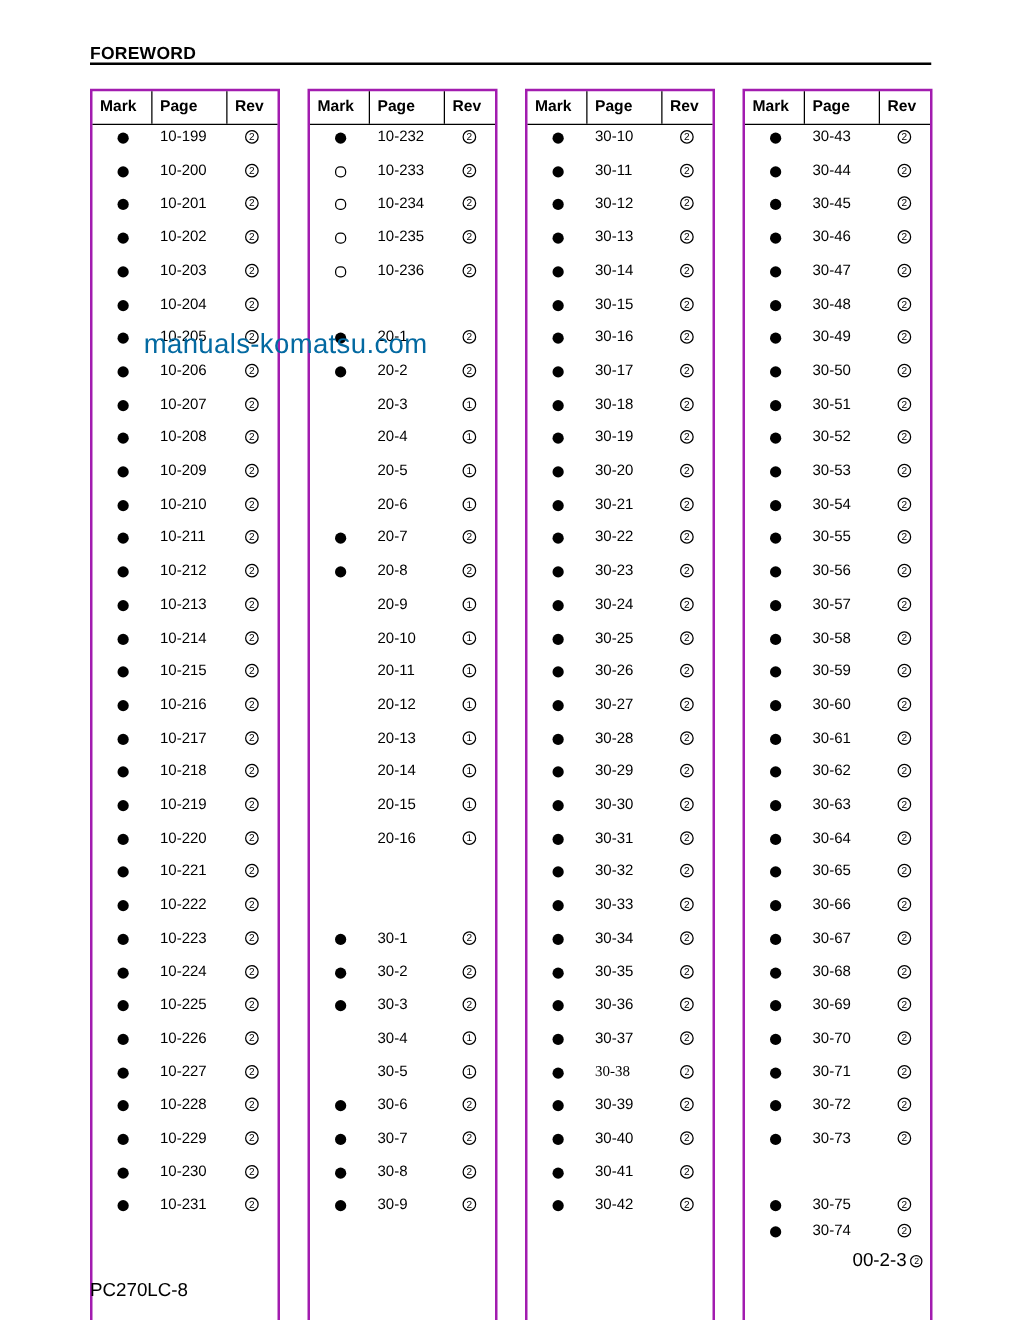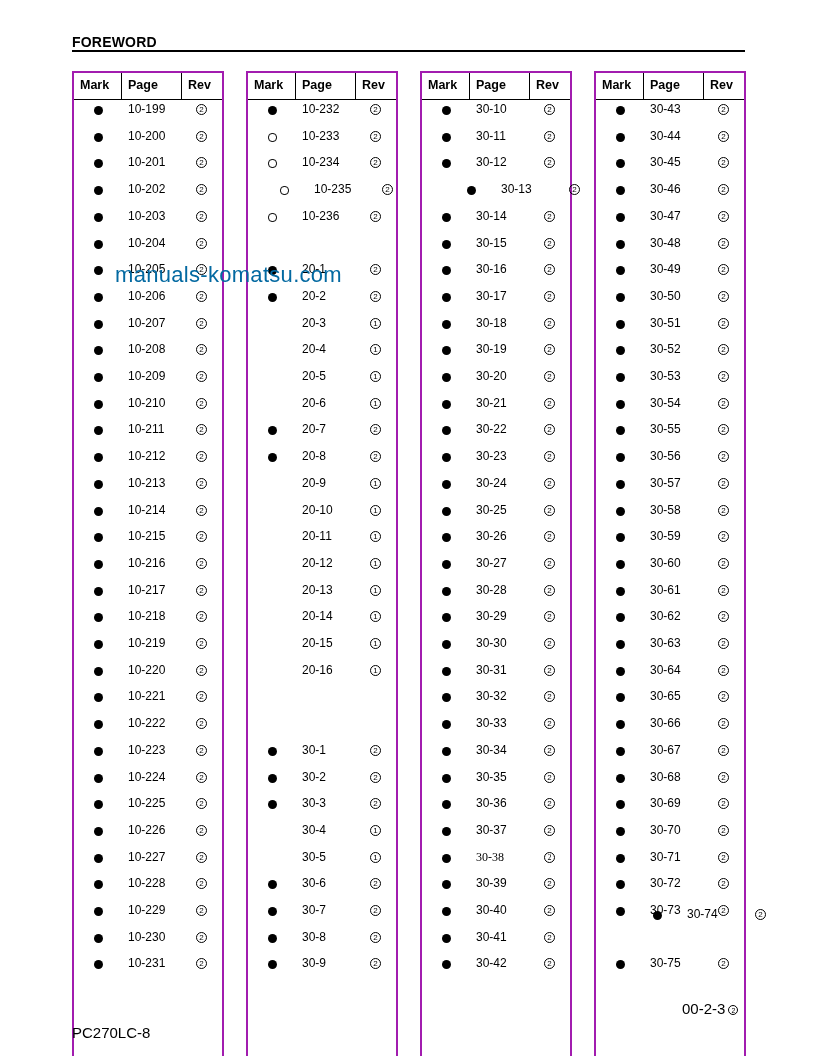--- a/index.html
+++ b/index.html
@@ -216,21 +216,21 @@
       <div class="row" style="top: 51.7px;">
         <span class="mark open"></span>
         <span class="page">10-233</span>
         <span class="rev">2</span>
       </div>
       <div class="row" style="top: 78.4px;">
         <span class="mark open"></span>
         <span class="page">10-234</span>
         <span class="rev">2</span>
       </div>
-      <div class="row" style="top: 105.1px; margin-left: 12px;">
+      <div class="row" style="top: 105.1px;">
         <span class="mark open"></span>
         <span class="page">10-235</span>
         <span class="rev">2</span>
       </div>
       <div class="row" style="top: 131.8px;">
         <span class="mark open"></span>
         <span class="page">10-236</span>
         <span class="rev">2</span>
       </div>
       <div class="row" style="top: 158.5px;"></div>
@@ -362,21 +362,21 @@
       <div class="row" style="top: 51.7px;">
         <span class="mark filled"></span>
         <span class="page">30-11</span>
         <span class="rev">2</span>
       </div>
       <div class="row" style="top: 78.4px;">
         <span class="mark filled"></span>
         <span class="page">30-12</span>
         <span class="rev">2</span>
       </div>
-      <div class="row" style="top: 105.1px; margin-left: 25px;">
+      <div class="row" style="top: 105.1px;">
         <span class="mark filled"></span>
         <span class="page">30-13</span>
         <span class="rev">2</span>
       </div>
       <div class="row" style="top: 131.8px;">
         <span class="mark filled"></span>
         <span class="page">30-14</span>
         <span class="rev">2</span>
       </div>
       <div class="row" style="top: 158.5px;">
@@ -674,21 +674,21 @@
       <div class="row" style="top: 799.3px;">
         <span class="mark filled"></span>
         <span class="page">30-72</span>
         <span class="rev">2</span>
       </div>
       <div class="row" style="top: 826px;">
         <span class="mark filled"></span>
         <span class="page">30-73</span>
         <span class="rev">2</span>
       </div>
-      <div class="row" style="top: 830px; margin-left: 37px;">
+      <div class="row" style="top: 900px;">
         <span class="mark filled"></span>
         <span class="page">30-74</span>
         <span class="rev">2</span>
       </div>
       <div class="row" style="top: 879.4px;">
         <span class="mark filled"></span>
         <span class="page">30-75</span>
         <span class="rev">2</span>
       </div>
     </div>

